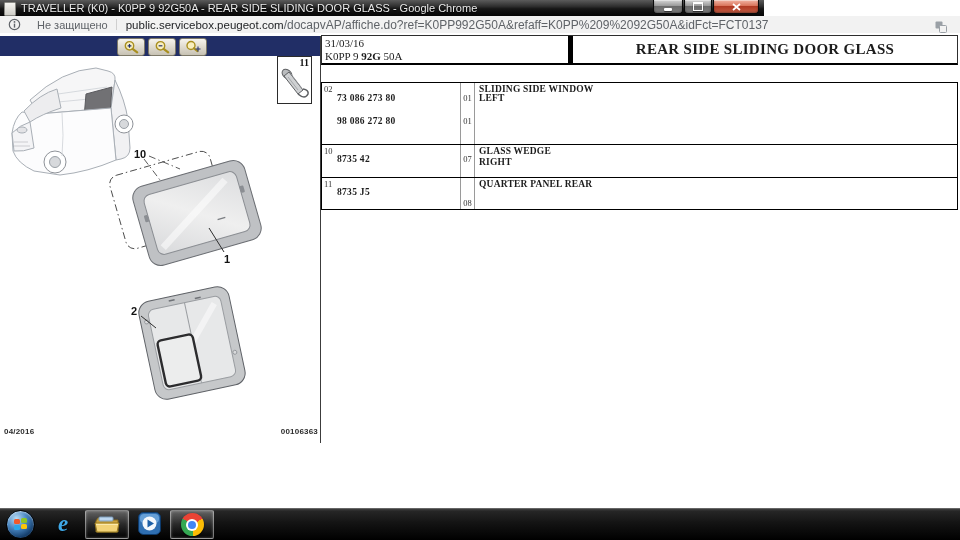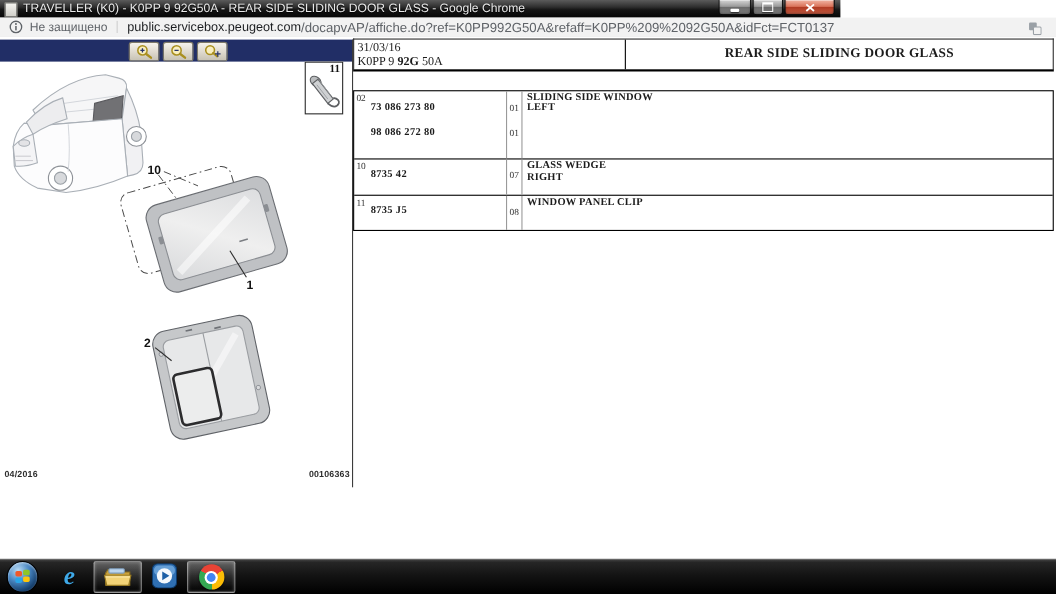--- a/index.html
+++ b/index.html
@@ -17,21 +17,21 @@
   .wbtn.gray{background:linear-gradient(180deg,#d6d6d6 0%,#9a9a9a 45%,#6b6b6b 50%,#7d7d7d 100%);}
   .wbtn.red{background:linear-gradient(180deg,#f2b5a4 0%,#d9735a 45%,#b03a23 50%,#c25b42 100%);}
   #btn-min{width:28px;} #btn-max{width:26px;} #btn-close{width:44px;}
   .glyph-min{width:8px;height:3px;background:#fff;border-radius:1px;margin-top:5px;box-shadow:0 1px 1px rgba(0,0,0,.6);}
   .glyph-max{width:8px;height:6px;border:1px solid #fff;border-top:2px solid #fff;box-shadow:0 1px 1px rgba(0,0,0,.6);}
 
   
   #infobar{position:absolute;left:0;top:16px;width:960px;height:17px;background:#f2f2f2;border-bottom:1px solid #bcbcbc;
     display:flex;align-items:center;}
   #infobar .sep{width:1px;height:11px;background:#cfcfcf;margin:0 9px 0 8px;}
-  #sec-label{font-size:11px;color:#5f6368;margin-left:6px;}
+  #sec-label{font-size:11px;color:#5f6368;margin-left:16px;}
   #url-domain{font-size:11.5px;color:#1c1e21;}
   #url-path{font-size:12px;color:#5f6368;}
   #info-icon{margin-left:8px;display:flex;}
   #translate-icon{position:absolute;right:13px;top:3px;width:12px;height:12px;}
 
   
   #content{position:absolute;left:0;top:33px;width:960px;height:475px;background:#fff;}
 
   
   #navybar{position:absolute;left:0;top:3px;width:321px;height:20px;background:#212e66;}
@@ -44,22 +44,22 @@
   #thumb11{position:absolute;left:277px;top:23px;width:33px;height:46px;border:1px solid #2b2b2b;background:#fff;}
   #thumb11 .lbl{position:absolute;top:0;right:2px;font-family:"Liberation Serif",serif;font-weight:bold;font-size:10px;color:#111;}
   #thumb11 svg{position:absolute;left:1px;top:7px;}
   .foot{position:absolute;top:394px;font-size:8px;font-weight:bold;color:#2c2c2c;letter-spacing:.2px;}
   #foot-left{left:4px;}
   #foot-right{left:238px;width:80px;text-align:right;}
 
   
   #rightpane{position:absolute;left:321px;top:0;width:639px;height:475px;font-family:"Liberation Serif",serif;color:#1c1c1c;}
   #hdr{position:absolute;left:0;top:2px;width:635px;height:27px;border:1px solid #2e2e2e;border-bottom:2px solid #000;display:flex;}
-  #hdr-left{width:243px;border-right:1px solid #000000;padding:1px 0 0 3px;font-size:11px;line-height:13px;}
-  #hdr-right{flex:1;text-align:center;padding-top:5px;font-size:12px;font-weight:bold;letter-spacing:.3px;}
+  #hdr-left{width:243px;border-right:5px solid #000000;padding:1px 0 0 3px;font-size:11px;line-height:13px;}
+  #hdr-right{flex:1;text-align:center;padding-top:5px;font-size:15px;font-weight:bold;letter-spacing:.3px;}
   #btable{position:absolute;left:0;top:49px;width:635px;border:1px solid #000;}
   .trow{position:relative;border-bottom:1px solid #000;}
   .trow:last-child{border-bottom:none;}
   .vline{position:absolute;top:0;bottom:0;width:1px;background:#9a9a9a;}
   .vl1{left:138px;} .vl2{left:152px;}
   .item{position:absolute;left:2px;top:1px;font-size:8.5px;color:#333;}
   .pn{position:absolute;left:15px;font-size:9.5px;font-weight:bold;letter-spacing:.3px;}
   .qty{position:absolute;left:139px;width:13px;text-align:center;font-size:8.5px;color:#333;}
   .heading{position:absolute;left:157px;top:1px;font-size:9.5px;font-weight:bold;letter-spacing:.2px;}
   .desc{position:absolute;left:157px;font-size:9.5px;font-weight:bold;letter-spacing:.2px;}
@@ -263,23 +263,23 @@
           <span class="item">10</span>
           <span class="heading">GLASS WEDGE</span>
           <span class="pn" style="top:9px;">8735 42</span>
           <span class="qty" style="top:9px;">07</span>
         </div>
 
         <div class="trow" style="height:31px;">
           <div class="vline vl1"></div>
             <div class="vline vl2"></div>
           <span class="item">11</span>
-          <span class="heading">WINDOW PANEL CLIP</span>
+          <span class="heading">QUARTER PANEL REAR</span>
           <span class="pn" style="top:9px;">8735 J5</span>
-          <span class="qty" style="top:9px;">08</span>
+          <span class="qty" style="top:20px;">08</span>
         </div>
       </div>
     </div>
   </div>
 
   <div id="taskbar">
     <div id="start-orb">
       <div class="flagpane fp1"></div>
       <div class="flagpane fp2"></div>
       <div class="flagpane fp3"></div>

